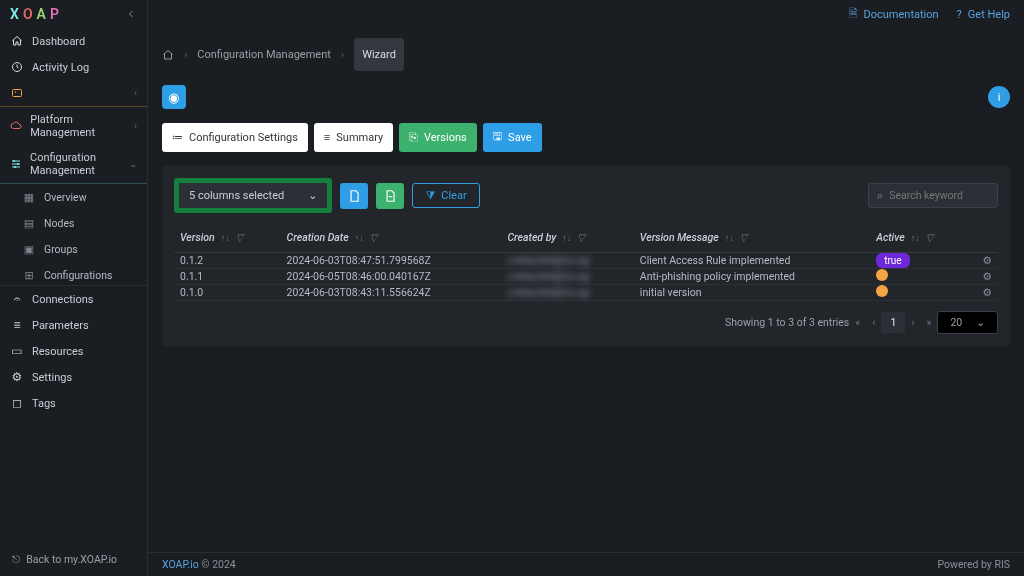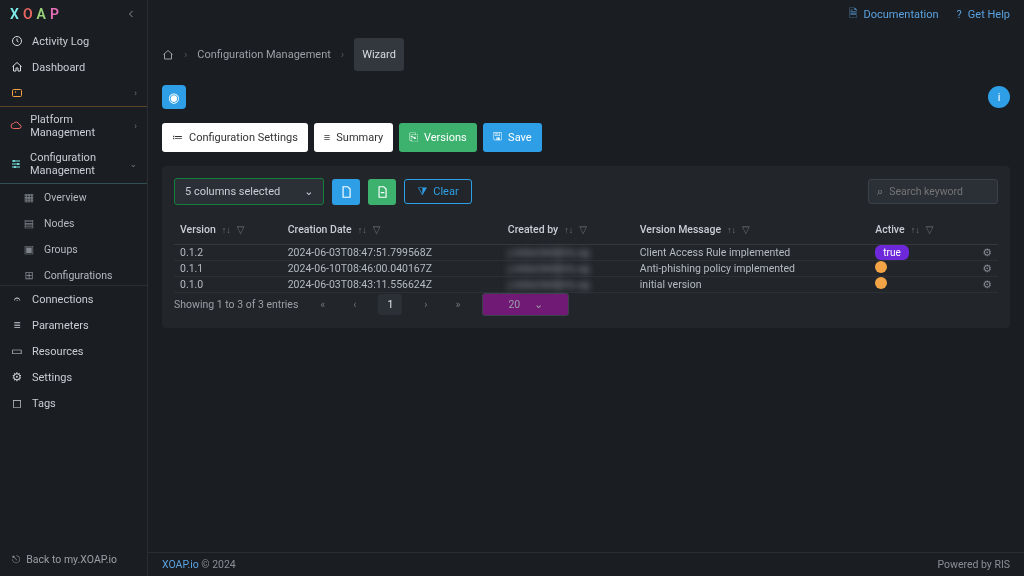--- a/index.html
+++ b/index.html
@@ -38,43 +38,43 @@
     .page-title { font-size:15px; font-weight:600; color:#e5e8ec; }
     .avatar { margin-left:auto; width:22px; height:22px; border-radius:50%; background:#2e9fe6; display:flex; align-items:center; justify-content:center; color:white; font-size:11px; }
 
     .step-buttons { display:flex; gap:6px; margin-bottom:14px; }
     .step-btn { background:#fff; color:#333; border:none; padding:5px 10px; border-radius:3px; font-size:11px; display:flex; gap:6px; align-items:center; cursor:pointer; }
     .step-btn.green { background:#3db26f; color:#fff; }
     .step-btn.blue { background:#2e9fe6; color:#fff; }
 
     .panel { background:#22262b; border-radius:4px; padding: 12px; }
     .panel-toolbar { display:flex; align-items:center; gap:8px; margin-bottom:10px; }
-    .col-select { background:#2b3037; border:1px solid #15803d; color:#c9ced6; font-size:11px; padding:6px 10px; border-radius:3px; display:flex; align-items:center; gap:24px; cursor:pointer; }
+    .col-select { background:#2b3037; border:5px solid #15803d; color:#c9ced6; font-size:11px; padding:6px 10px; border-radius:3px; display:flex; align-items:center; gap:24px; cursor:pointer; }
     .icon-btn { width:28px; height:26px; border-radius:3px; display:flex; align-items:center; justify-content:center; cursor:pointer; }
     .icon-btn.blue { background:#2e9fe6; color:white; }
     .icon-btn.green { background:#3db26f; color:white; }
     .clear-btn { border:1px solid #2e9fe6; color:#2e9fe6; background:transparent; padding:5px 12px; border-radius:3px; font-size:11px; display:flex; gap:6px; align-items:center; cursor:pointer; }
     .search-box { margin-left:auto; background:#2b3037; border:1px solid #3b414a; border-radius:3px; padding:5px 8px; display:flex; align-items:center; gap:6px; width:130px; }
     .search-box input { background:transparent; border:none; outline:none; color:#c9ced6; width:100%; font-size:10.5px; }
 
     table { width:100%; border-collapse: collapse; font-size:10.5px; }
-    thead th { text-align:left; padding:8px 6px; color:#c9ced6; font-weight:500; border-bottom:1px solid #33383f; }
+    thead th { text-align:left; padding:8px 6px; color:#c9ced6; font-weight:500; border-bottom:1px solid #33383f;font-style:italic; }
     thead th .sort-icons { color:#6e747d; margin-left:6px; font-size:9px; }
     thead th .filter-icon { color:#6e747d; margin-left:6px; font-size:10px; }
     tbody td { padding:0 6px; color:#b4bac2; border-bottom:1px solid #2b3037; }
     .blur-text { filter: blur(3px); color:#8f949c; }
     .badge { padding:2px 8px; border-radius:3px; font-size:10px; display:inline-block; }
     .badge.green { background:#6d28d9; color:#fff;border-radius:6px; }
     .dot { width:12px; height:12px; border-radius:50%; background:#f2a446; display:inline-block; }
     .gear-cell { color:#8a8f97; text-align:right; cursor:pointer; }
 
-    .pagination { display:flex; align-items:center; justify-content:flex-start; gap:16px; font-size:10.5px; color:#9aa0a8; }
+    .pagination { display:flex; align-items:center; justify-content:flex-end; gap:0; margin-top:10px; font-size:10.5px; color:#9aa0a8; }
     .pagination .page-btn { color:#6e747d; cursor:pointer; padding:4px 6px; }
     .pagination .page-active { background:#2b3037; padding:4px 9px; border-radius:3px; color:#e5e8ec; }
-    .pagination .page-size { background:#701a75; border:1px solid #3b414a; padding:4px 25px; border-radius:3px; display:flex; gap:14px; align-items:center; }
+    .pagination .page-size { background:#000000; border:1px solid #3b414a; padding:4px 12px; border-radius:3px; display:flex; gap:14px; align-items:center; }
 
     .footer { height:24px; border-top:1px solid #2a2e34; display:flex; align-items:center; justify-content:space-between; padding:0 14px; font-size:10.5px; color:#8a8f97; }
     .footer .left a { color:#5aa2e0; text-decoration:none; }
     .footer .social { display:flex; gap:8px; align-items:center; }
     .footer .social .icon { width:14px; height:14px; display:flex; align-items:center; justify-content:center; }
 
     svg { display:block; }
   </style>
 </head>
 <body>
@@ -91,33 +91,33 @@
       <svg width="12" height="12" viewBox="0 0 24 24">
           <path fill="none" stroke="currentColor" stroke-width="2" d="M15 6l-6 6 6 6"></path>
         </svg>
     </div>
   </div>
 
   <div class="nav">
     <div class="nav-item tinted-white">
       <span class="icon">
           <svg width="12" height="12" viewBox="0 0 24 24">
+            <path fill="none" stroke="currentColor" stroke-width="2" d="M3 11l9-8 9 8M5 10v10h5v-6h4v6h5V10"></path>
+          </svg>
+        </span>
+      <span>Dashboard</span>
+    </div>
+    <div class="nav-item tinted-white">
+      <span class="icon">
+          <svg width="12" height="12" viewBox="0 0 24 24">
             <circle cx="12" cy="12" r="9" fill="none" stroke="currentColor" stroke-width="2"></circle>
             <path fill="none" stroke="currentColor" stroke-width="2" d="M12 7v5l3 2"></path>
           </svg>
         </span>
       <span>Activity Log</span>
-    </div>
-    <div class="nav-item tinted-white">
-      <span class="icon">
-          <svg width="12" height="12" viewBox="0 0 24 24">
-            <path fill="none" stroke="currentColor" stroke-width="2" d="M3 11l9-8 9 8M5 10v10h5v-6h4v6h5V10"></path>
-          </svg>
-        </span>
-      <span>Dashboard</span>
     </div>
     <div class="nav-item tinted-orange">
       <span class="icon">
           <svg width="12" height="12" viewBox="0 0 24 24">
             <rect x="3" y="5" width="18" height="14" rx="2" fill="none" stroke="currentColor" stroke-width="2"></rect>
             <circle cx="9" cy="10" r="1.5" fill="currentColor"></circle>
           </svg>
         </span>
       <span class="chev">›</span>
     </div>
@@ -285,21 +285,21 @@
           <tr>
             <td>0.1.2</td>
             <td>2024-06-03T08:47:51.799568Z</td>
             <td><span class="blur-text">j.redacted@ris.ag</span></td>
             <td>Client Access Rule implemented</td>
             <td><span class="badge green">true</span></td>
             <td class="gear-cell"><span>⚙</span></td>
           </tr>
           <tr>
             <td>0.1.1</td>
-            <td>2024-06-10T08:46:00.040167Z</td>
+            <td>2024-06-05T08:46:00.040167Z</td>
             <td><span class="blur-text">j.redacted@ris.ag</span></td>
             <td>Anti-phishing policy implemented</td>
             <td><span class="dot"></span></td>
             <td class="gear-cell"><span>⚙</span></td>
           </tr>
           <tr>
             <td>0.1.0</td>
             <td>2024-06-03T08:43:11.556624Z</td>
             <td><span class="blur-text">j.redacted@ris.ag</span></td>
             <td>initial version</td>

